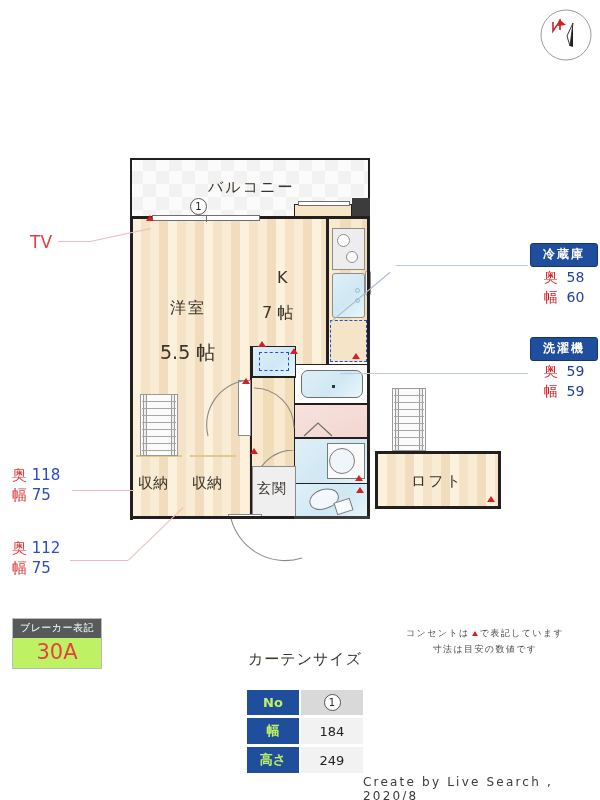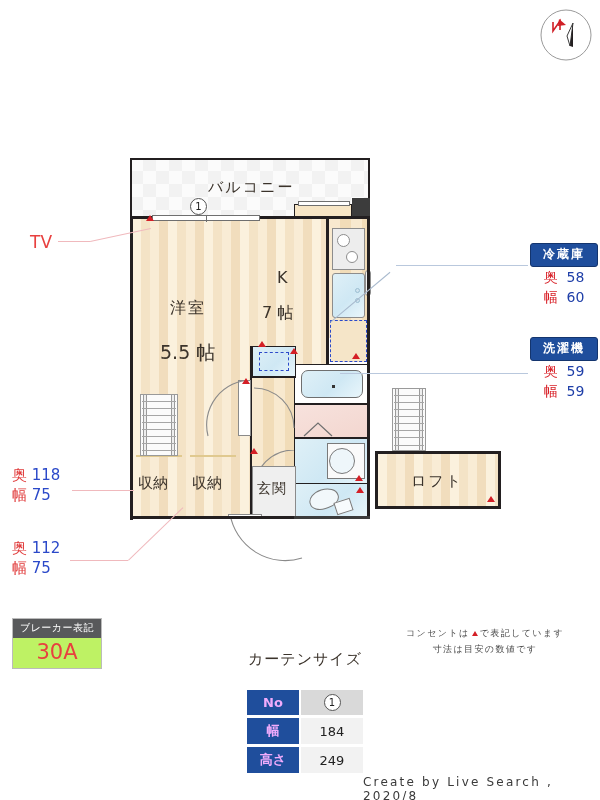--- a/index.html
+++ b/index.html
@@ -103,21 +103,21 @@
                   font-family:"DejaVu Sans",sans-serif; letter-spacing:.5px;}
   #breaker .val { background:#bef264; color:#e8403f; font-size:21px; text-align:center; padding:2px 0 4px;
                   font-family:"DejaVu Sans",sans-serif;}
 
   
   #curtain { left:245px; top:650px; width:120px; }
   #curtain .ttl { text-align:center; font-size:15px; color:#3b332b; margin-bottom:18px;
                   font-family:"DejaVu Sans",sans-serif; letter-spacing:1px;}
   #curtain table { border-collapse:separate; border-spacing:2px 3px; width:100%; }
   #curtain th {
-    background:#1f4e9c; color:#f0abfc; font-size:13px; width:52px; padding:4px 0;
+    background:#1f4e9c; color:#bef264; font-size:13px; width:52px; padding:4px 0;
     font-family:"DejaVu Sans",sans-serif; font-weight:bold;
   }
   #curtain td {
     background:#f2f2f2; color:#222; font-size:13px; text-align:center; padding:4px 0;
     font-family:"DejaVu Sans",sans-serif;
   }
   #curtain td.hi { background:#d9d9d9; }
   #curtain td .cnum { display:inline-block; }
 
   

